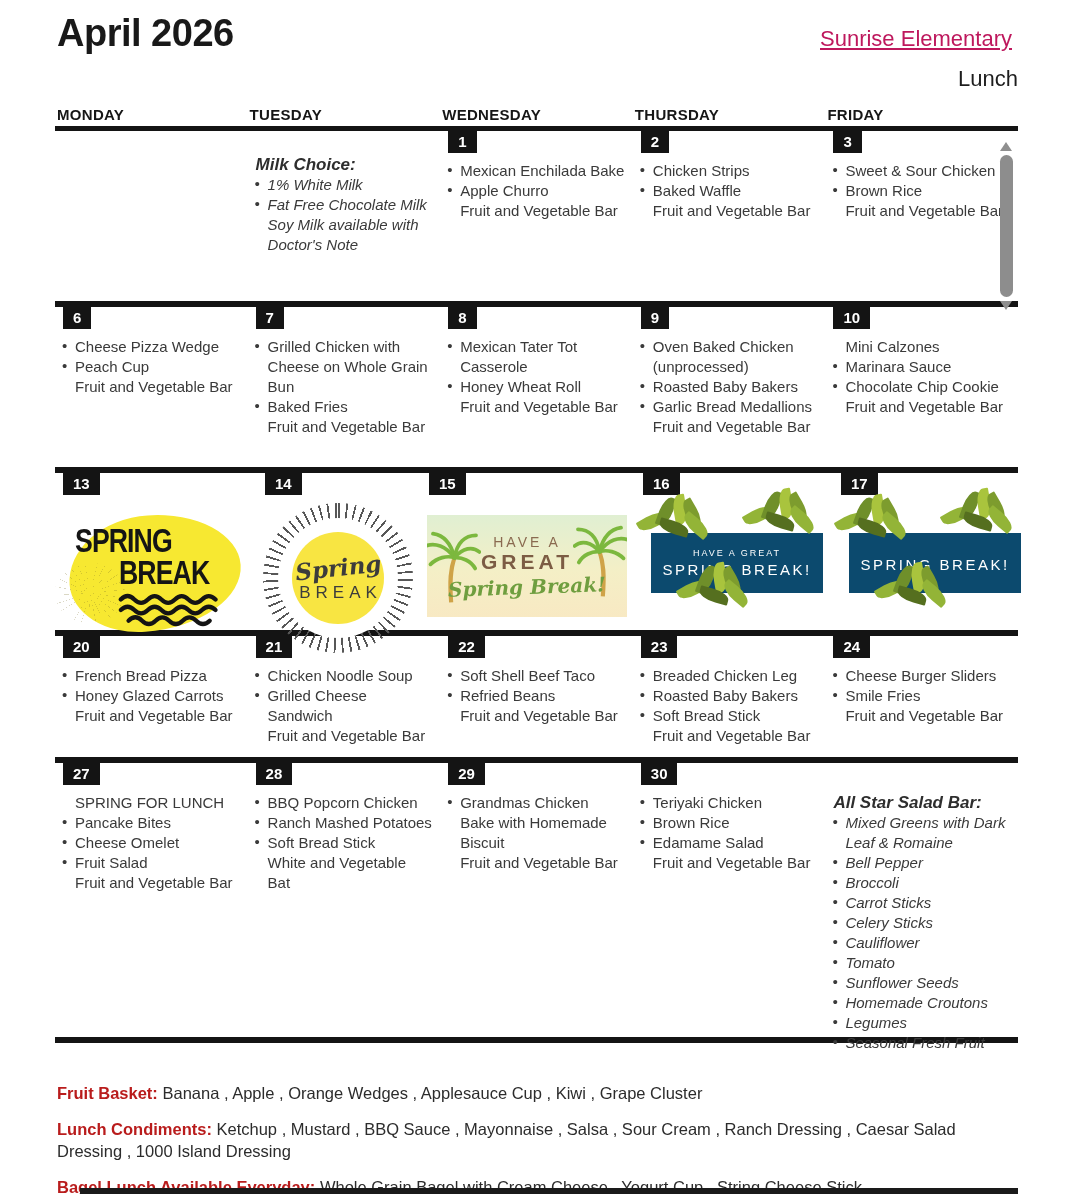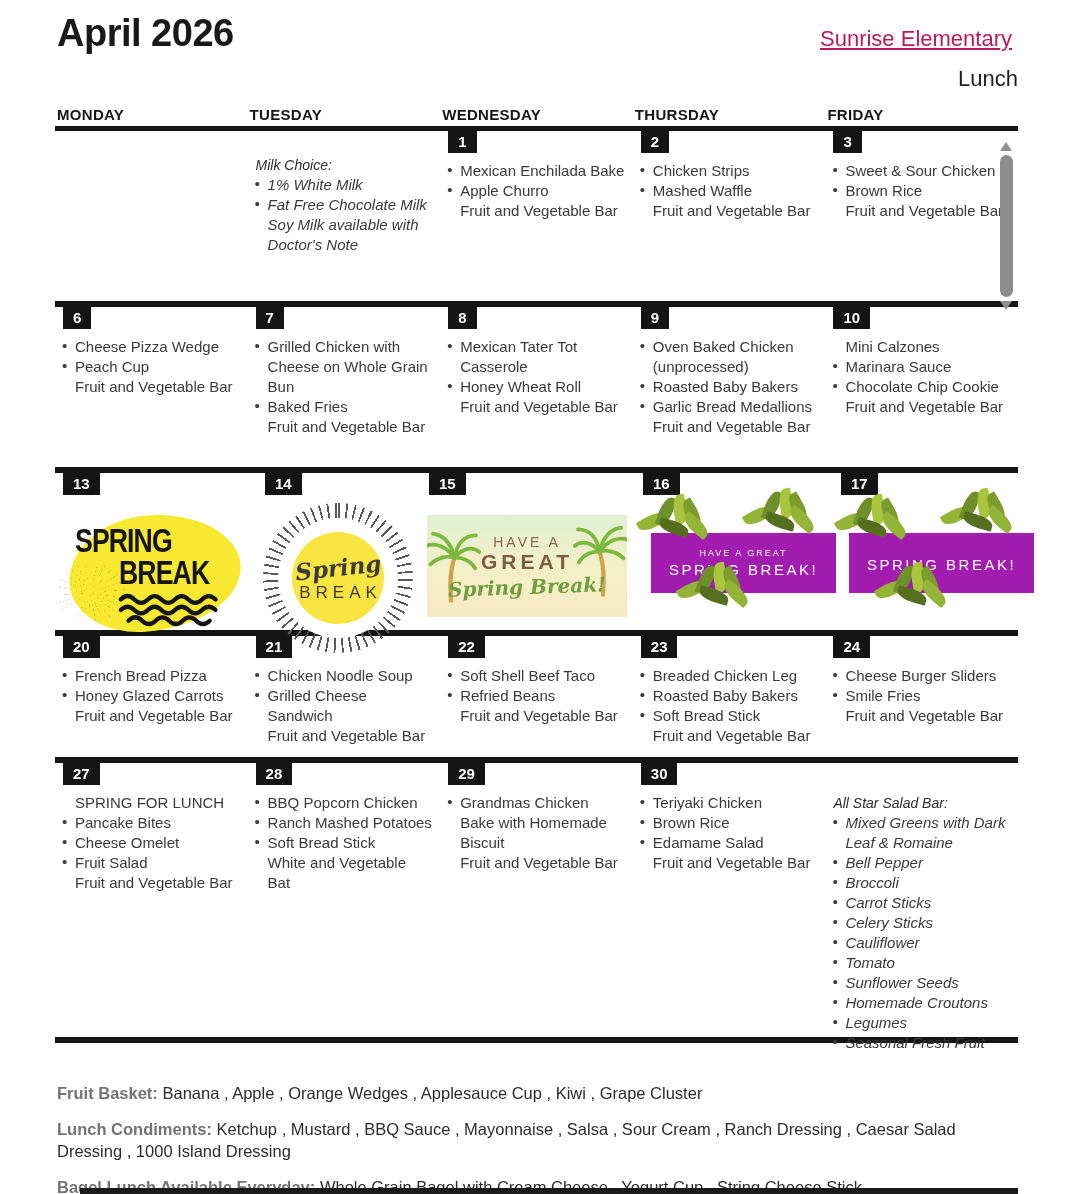--- a/index.html
+++ b/index.html
@@ -22,21 +22,21 @@
   .week-1{height:170px;} .week-2{height:160px;} .week-3{height:157px;}
   .week-4{height:121px;} .week-5{height:274px;}
 
   .cell{position:relative;padding:30px 8px 0 6px;}
   .week-1 .cell:nth-child(2){padding-top:24px;}
   .week-5 .cell:nth-child(5){}
 
   .date-tab{position:absolute;top:0;left:8px;background:#141414;color:#fff;
             font-weight:bold;font-size:15px;line-height:22px;padding:0 10px;}
 
-  .cell-heading{font-weight:normal;font-size:14px;line-height:20px;color:#2e2e2e;margin-left:2px;}
+  .cell-heading{font-weight:bold;font-size:17px;line-height:20px;color:#2e2e2e;margin-left:2px;}
   .cell-heading.italic{font-style:italic;}
 
   .menu-list{list-style:none;margin:0;padding:0;font-size:15px;line-height:20px;color:#3a3a3a;}
   .menu-list li{position:relative;padding-left:14px;}
   .menu-list li.bullet::before{content:"\2022";position:absolute;left:1px;top:-1px;color:#3a3a3a;}
   .menu-list.italic li{font-style:italic;}
 
   
   .scrollbar{position:absolute;left:997px;top:142px;width:18px;height:168px;
              display:flex;flex-direction:column;align-items:center;}
@@ -76,37 +76,37 @@
   .palm.left{left:-4px;top:12px;}
   .palm.right{right:-4px;top:6px;transform:scaleX(-1);}
   .palm .trunk{stroke:#cfa348;stroke-width:5;fill:none;}
   .palm .fronds path{stroke:#7cb83e;stroke-width:4.5;fill:none;stroke-linecap:round;}
   .palm-havea{font-size:14px;letter-spacing:3px;color:#8a6a50;z-index:1;}
   .palm-great{font-size:21px;letter-spacing:4px;font-weight:bold;color:#7c5c44;z-index:1;}
   .palm-script{font-family:"DejaVu Serif",serif;font-style:italic;font-weight:bold;font-size:20px;
                color:#6f9e3f;z-index:1;transform:rotate(-2deg);margin-top:1px;}
 
   .sb-banner-wrap{position:relative;width:184px;height:126px;margin:4px auto 0;}
-  .banner-rect{position:absolute;left:10px;top:26px;width:185px;height:60px;background:#a21caf;
+  .banner-rect{position:absolute;left:10px;top:26px;width:172px;height:60px;background:#0c4a6e;
                display:flex;flex-direction:column;align-items:center;justify-content:center;z-index:1;}
   .banner-small{font-size:9px;letter-spacing:2px;color:#fff;}
   .banner-big{font-size:15px;letter-spacing:2.5px;color:#fff;margin-top:3px;white-space:nowrap;}
   .leaf-cluster{position:absolute;width:70px;height:40px;z-index:2;}
   .leaf{position:absolute;width:30px;height:13px;border-radius:1px 60% 1px 60%;}
   .leaf:nth-child(1){left:0;top:12px;transform:rotate(-30deg);background:#93b437;}
   .leaf:nth-child(2){left:14px;top:2px;transform:rotate(-70deg);background:#6f8f2a;}
   .leaf:nth-child(3){left:28px;top:0;transform:rotate(-100deg);background:#a9c43d;}
   .leaf:nth-child(4){left:40px;top:4px;transform:rotate(60deg);background:#7d9c2e;}
   .leaf:nth-child(5){left:22px;top:18px;transform:rotate(15deg);background:#556f1f;}
   .leaf:nth-child(6){left:44px;top:16px;transform:rotate(40deg);background:#93b437;}
 
   
   .footer{position:absolute;left:57px;top:1082px;width:955px;font-size:16.5px;line-height:22px;color:#2c2c2c;}
   .footer-line{margin-bottom:14px;}
-  .footer-label{font-weight:bold;color:#737373;}
+  .footer-label{font-weight:bold;color:#b91c1c;}
   .bottom-scan-line{position:absolute;left:80px;top:1188px;width:938px;height:6px;background:#1a1a1a;}
 </style>
 </head>
 <body>
 
 <div class="page-title">April 2026</div>
 <div class="school-name">Sunrise Elementary</div>
 <div class="meal-name">Lunch</div>
 
 <div class="grid">
@@ -134,21 +134,21 @@
           <ul class="menu-list">
             <li class="bullet">Mexican Enchilada Bake</li>
             <li class="bullet">Apple Churro</li>
             <li class="no-bullet">Fruit and Vegetable Bar</li>
           </ul>
         </div>
         <div class="cell">
           <span class="date-tab">2</span>
           <ul class="menu-list">
             <li class="bullet">Chicken Strips</li>
-            <li class="bullet">Mashed Waffle</li>
+            <li class="bullet">Baked Waffle</li>
             <li class="no-bullet">Fruit and Vegetable Bar</li>
           </ul>
         </div>
         <div class="cell">
           <span class="date-tab">3</span>
           <ul class="menu-list">
             <li class="bullet">Sweet &amp; Sour Chicken</li>
             <li class="bullet">Brown Rice</li>
             <li class="no-bullet">Fruit and Vegetable Bar</li>
           </ul>

